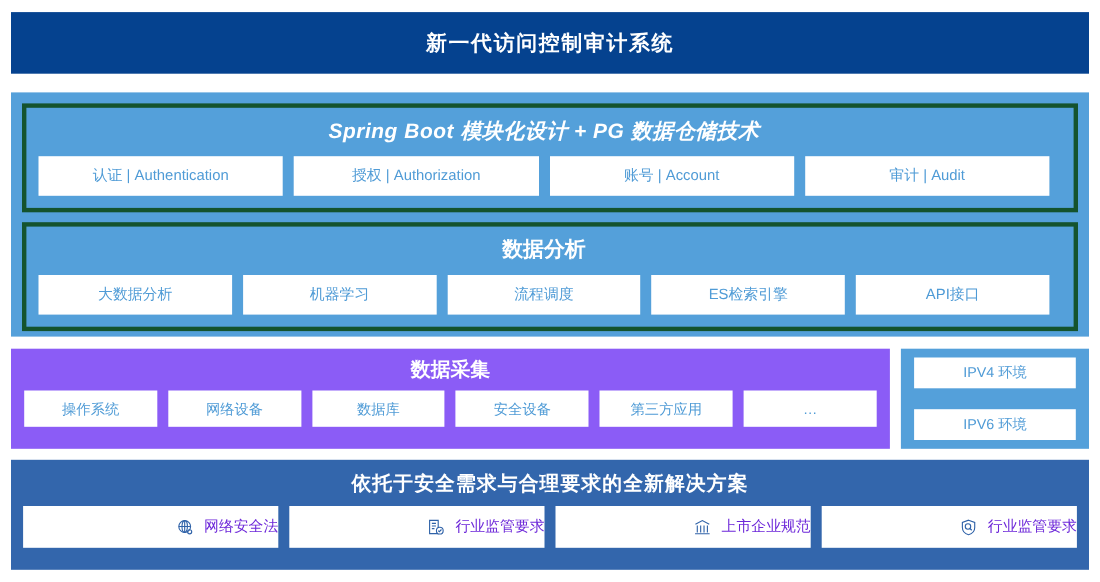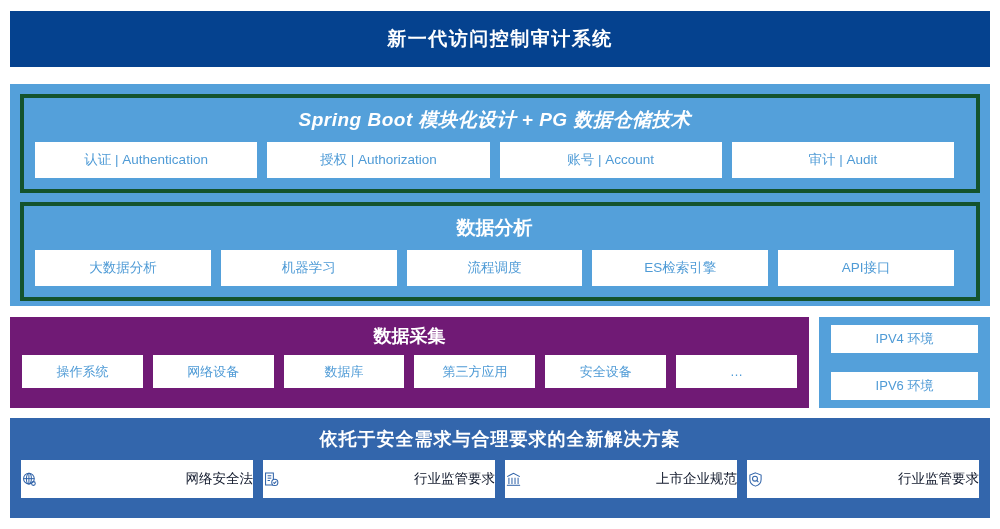--- a/index.html
+++ b/index.html
@@ -84,21 +84,21 @@
     position: absolute;
     left: 10px;
     top: 317px;
     width: 980px;
     height: 91px;
     display: flex;
     gap: 10px;
   }
   .collect-main {
     flex: 1 1 auto;
-    background: #701a75;
+    background: #8b5cf6;
     padding: 7px 12px 12px 12px;
   }
   .collect-title {
     text-align: center;
     color: #ffffff;
     font-size: 18px;
     font-weight: bold;
     line-height: 24px;
     margin-bottom: 7px;
   }
@@ -142,23 +142,23 @@
     line-height: 26px;
     letter-spacing: 1px;
     margin-bottom: 8px;
   }
   .solution-chip {
     flex: 1 1 0;
     background: #ffffff;
     height: 38px;
     display: flex;
     align-items: center;
-    justify-content: space-between;
+    justify-content: flex-end;
     gap: 9px;
-    color: #0f172a;
+    color: #6d28d9;
     font-size: 13.5px;
   }
   .solution-chip .ico {
     width: 17px;
     height: 17px;
     display: inline-flex;
     align-items: center;
     justify-content: center;
   }
   .solution-chip .ico svg { display: block; }
@@ -198,22 +198,22 @@
   </div>
 
   <div class="row-collect">
 
     <div class="collect-main">
       <div class="collect-title">数据采集</div>
       <div class="chip-row">
         <div class="chip">操作系统</div>
         <div class="chip">网络设备</div>
         <div class="chip">数据库</div>
+        <div class="chip">安全设备</div>
         <div class="chip">第三方应用</div>
-        <div class="chip">安全设备</div>
         <div class="chip">…</div>
       </div>
     </div>
 
     <div class="collect-side">
       <div class="side-chip">IPV4 环境</div>
       <div class="side-chip">IPV6 环境</div>
     </div>
 
   </div>

